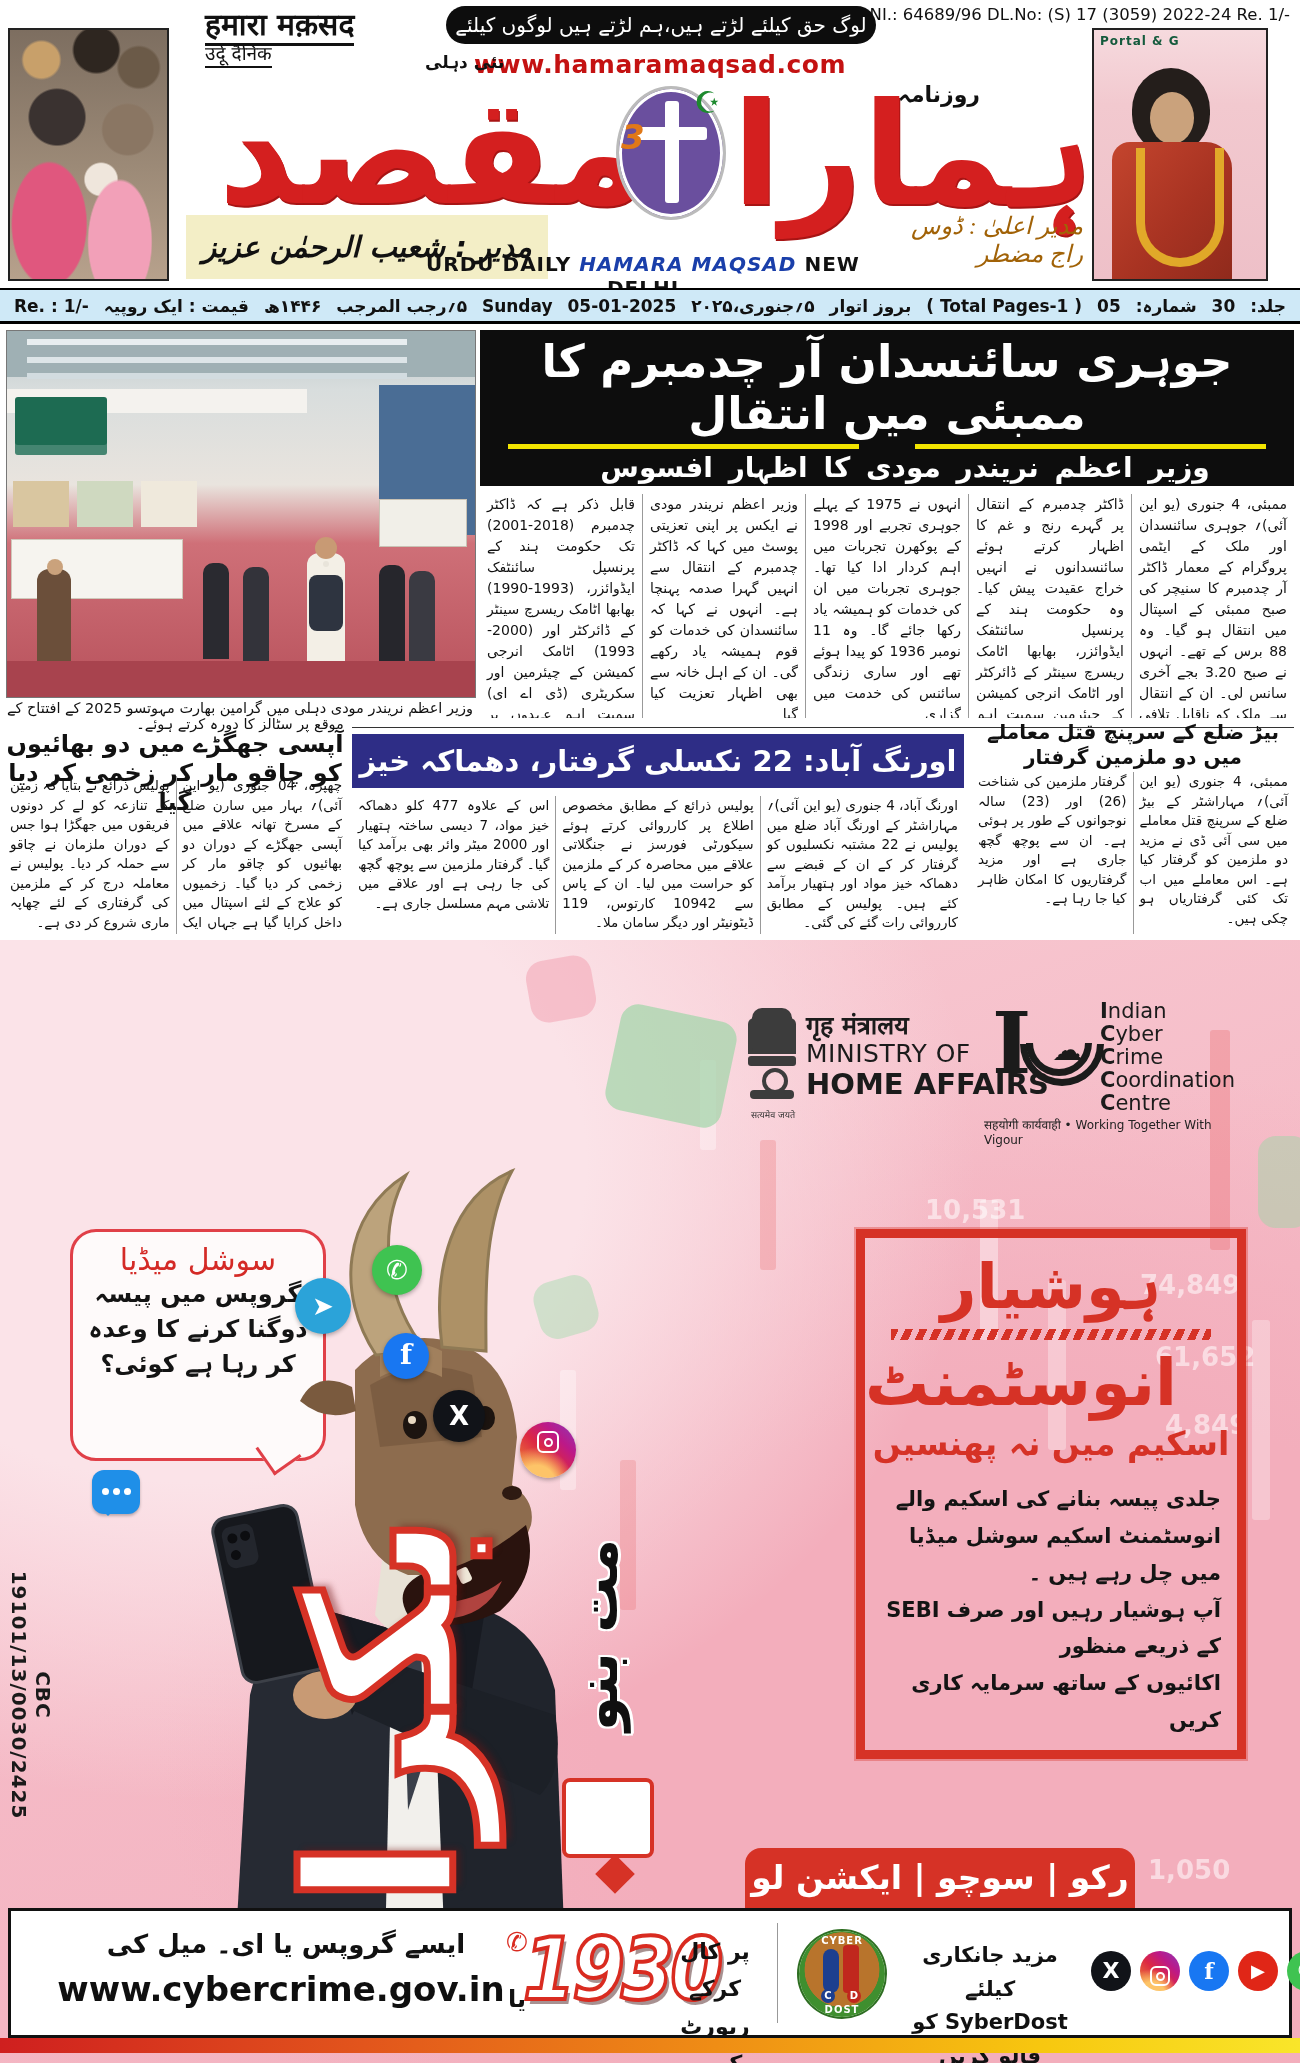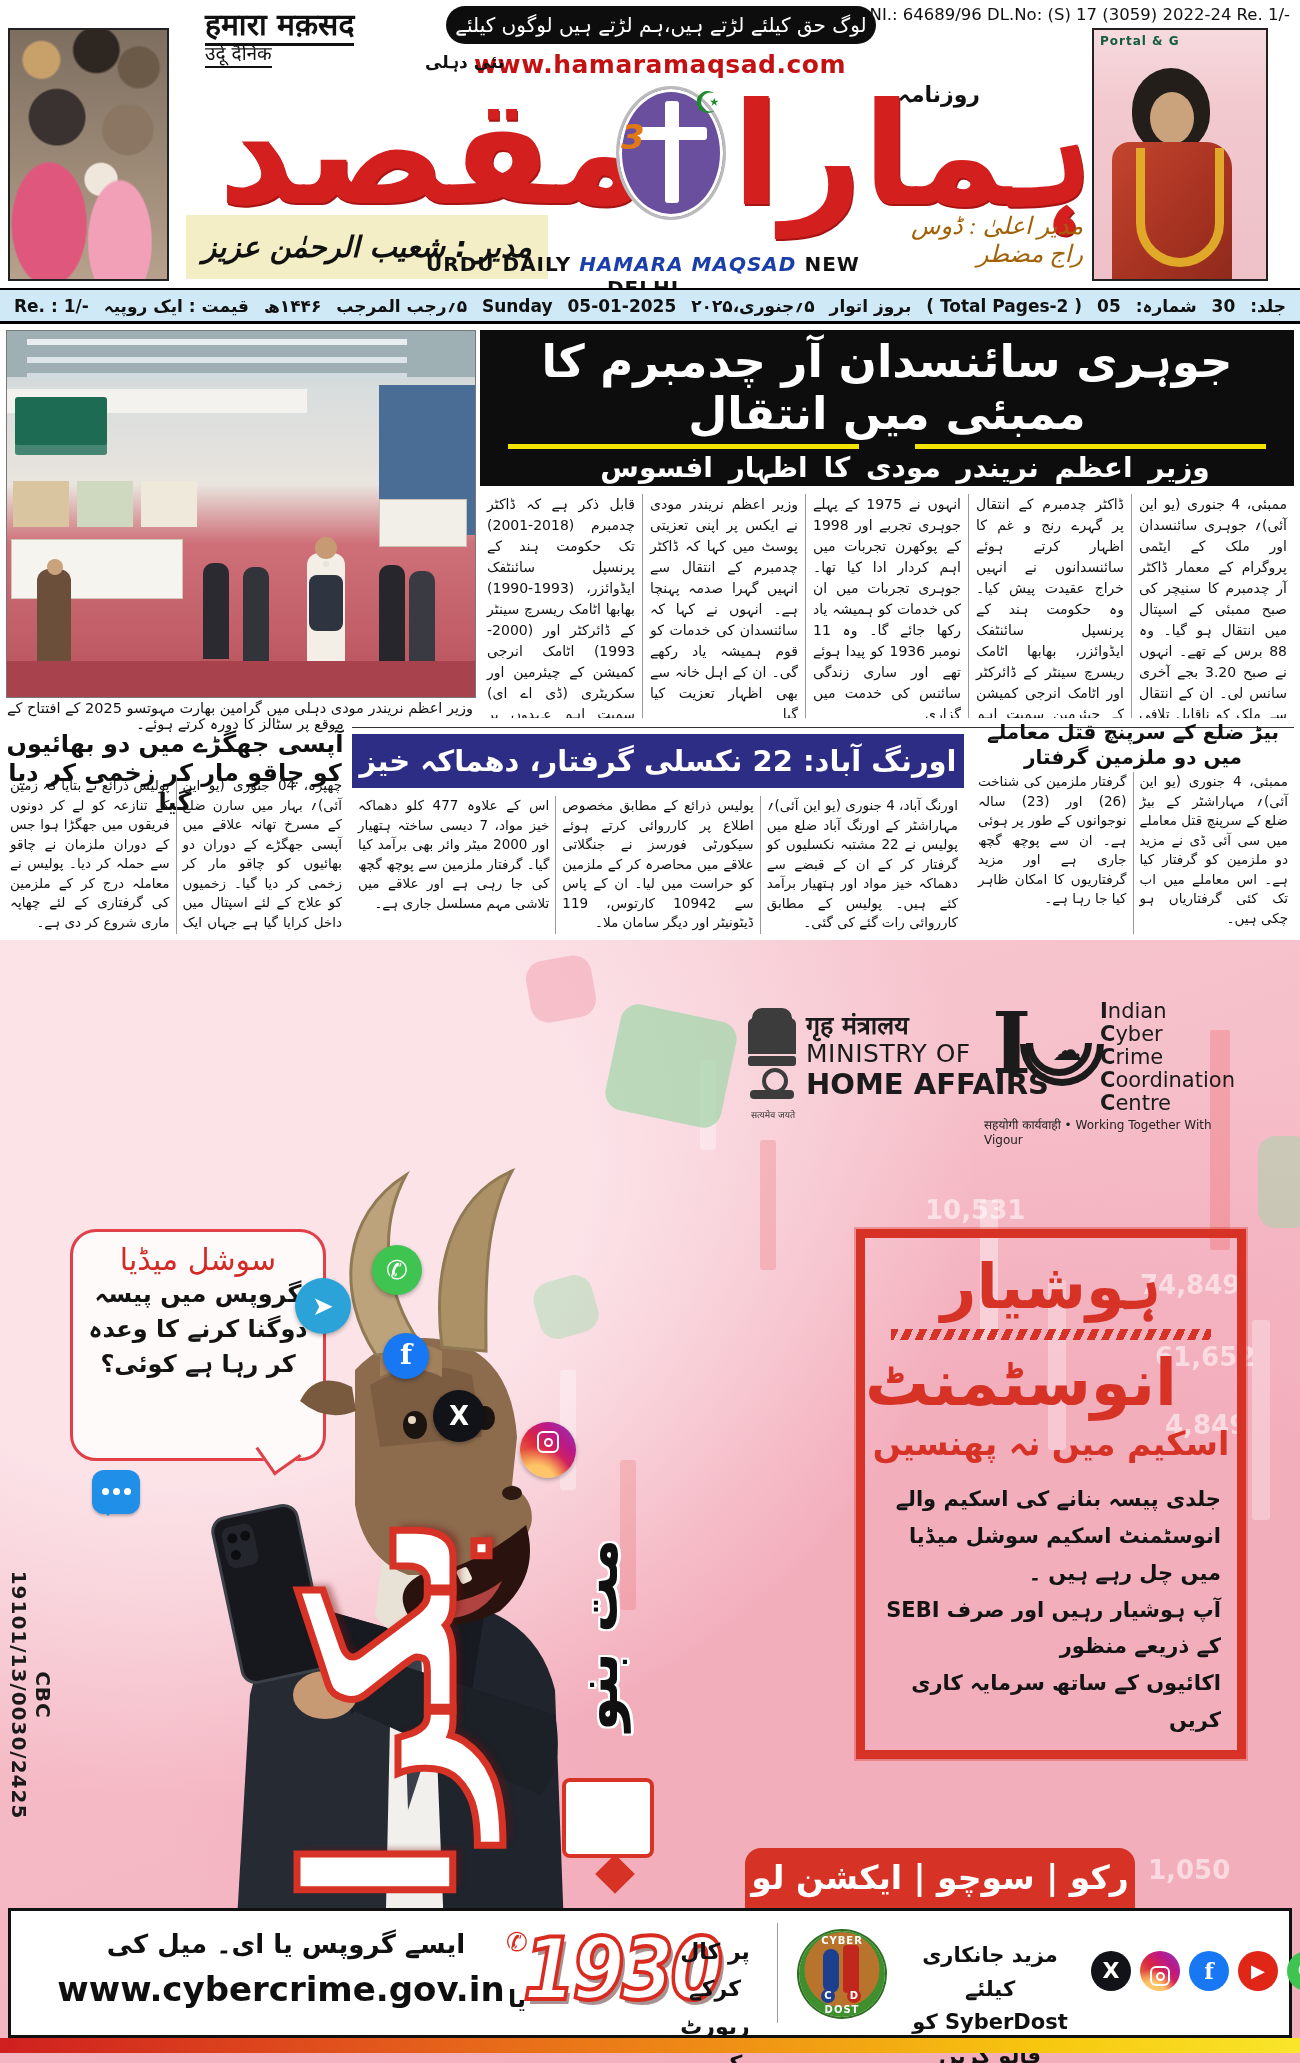--- a/index.html
+++ b/index.html
@@ -185,21 +185,21 @@
 
   <div class="abs dateBar">
     <span>Re. :  1/-</span>
     <span class="ur">قیمت : ایک روپیہ</span>
     <span class="ur">۱۴۴۶ھ</span>
     <span class="ur">۵؍رجب المرجب</span>
     <span>Sunday</span>
     <span>05-01-2025</span>
     <span class="ur">۵؍جنوری،۲۰۲۵</span>
     <span class="ur">بروز اتوار</span>
-    <span>( Total Pages-2 )</span>
+    <span>( Total Pages-1 )</span>
     <span>05</span>
     <span class="ur">شمارہ:</span>
     <span>30</span>
     <span class="ur">جلد:</span>
   </div>
 
   <div class="abs mainPhoto">
     <div class="mp" style="left:0;top:0;width:100%;height:46px;background:#9fb0b4;"></div>
     <div class="mp" style="left:20px;top:8px;width:380px;height:6px;background:#e8eef0;box-shadow:0 18px 0 #dde5e8,0 34px 0 #d2dce0;"></div>
     <div class="mp" style="left:0;top:58px;width:300px;height:24px;background:#f4f2ee;"></div>

